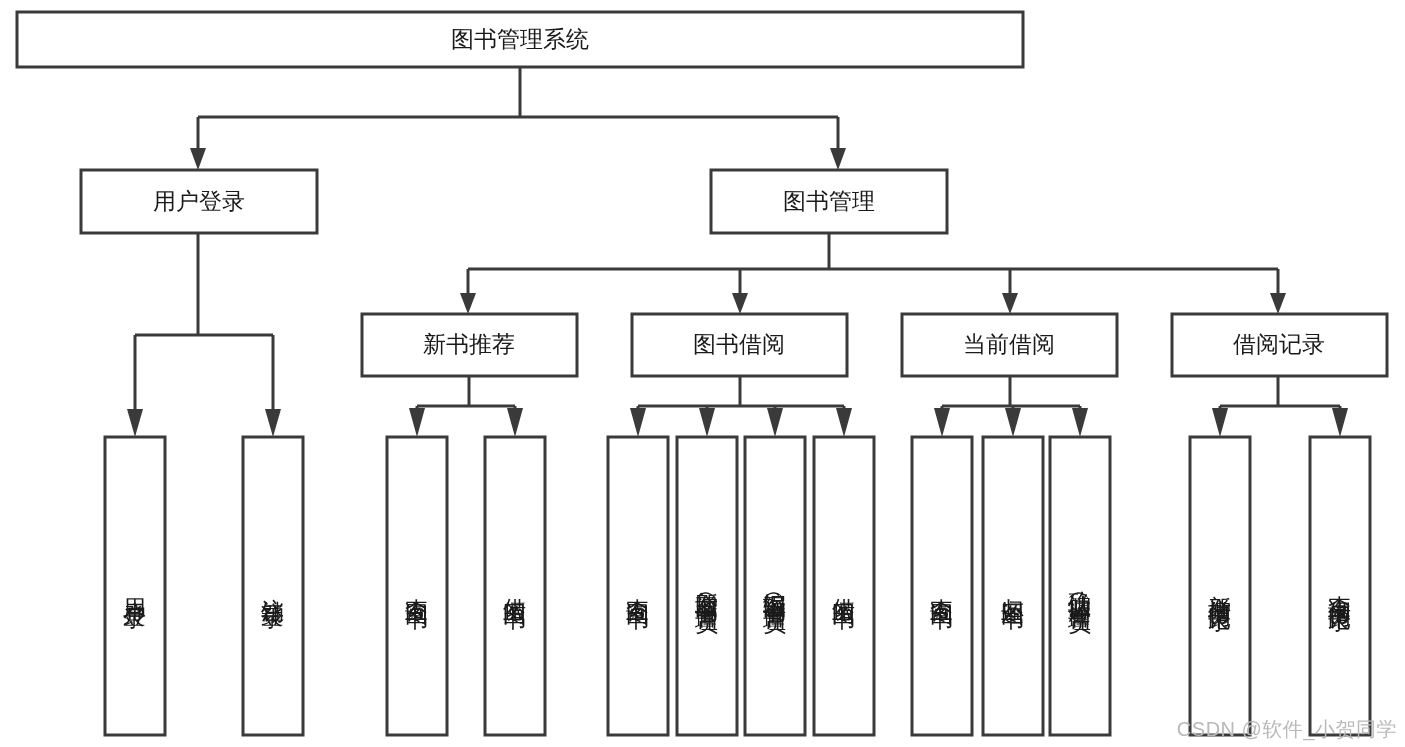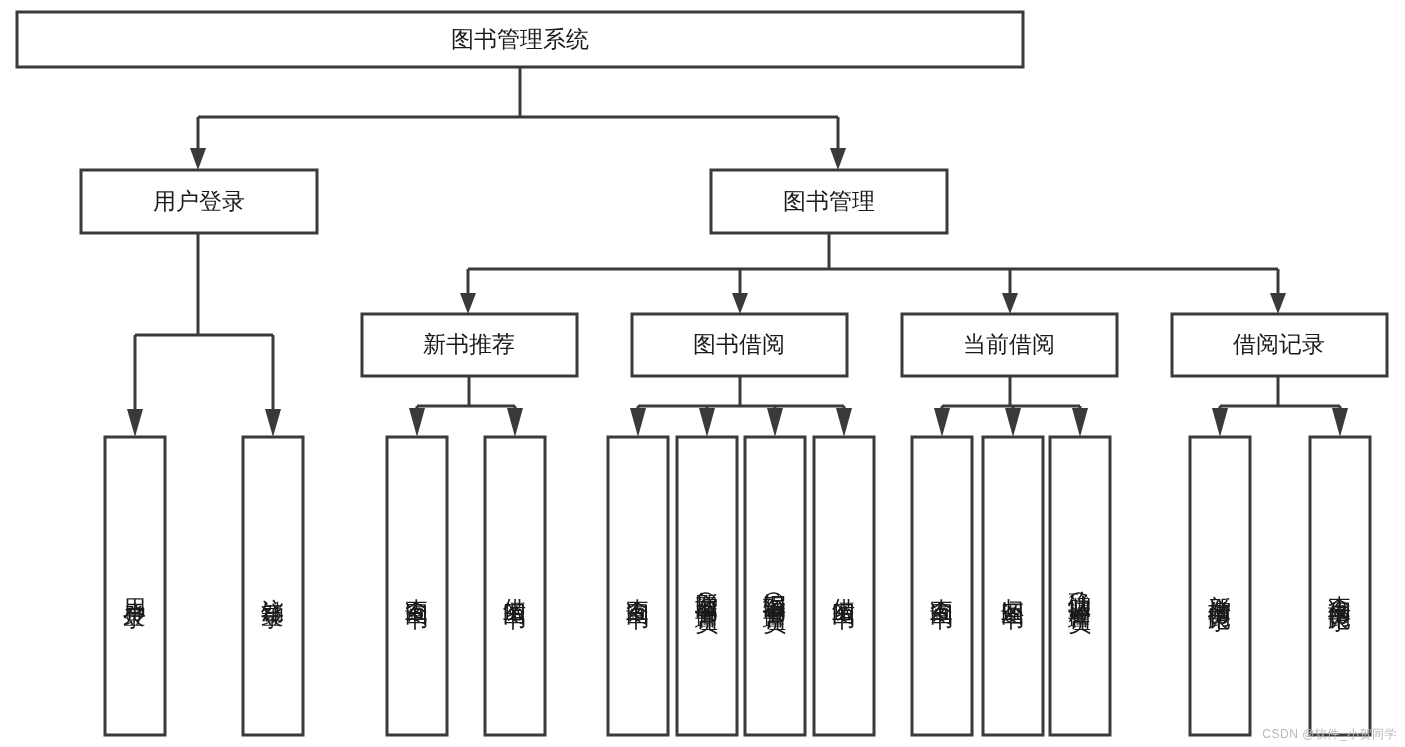--- a/index.html
+++ b/index.html
@@ -63,21 +63,21 @@
     letter-spacing: 3px;
     color: #1a1a1a;
     white-space: nowrap;
     pointer-events: none;
   }
   .watermark {
     position: absolute;
     right: 8px;
     bottom: 4px;
     font-family: "Liberation Sans", "DejaVu Sans", sans-serif;
-    font-size: 12px;
+    font-size: 20px;
     color: #b9b9b9;
     white-space: nowrap;
     letter-spacing: 0.5px;
   }
 </style>
 </head>
 <body>
 
 <div id="diagram-root">
 

